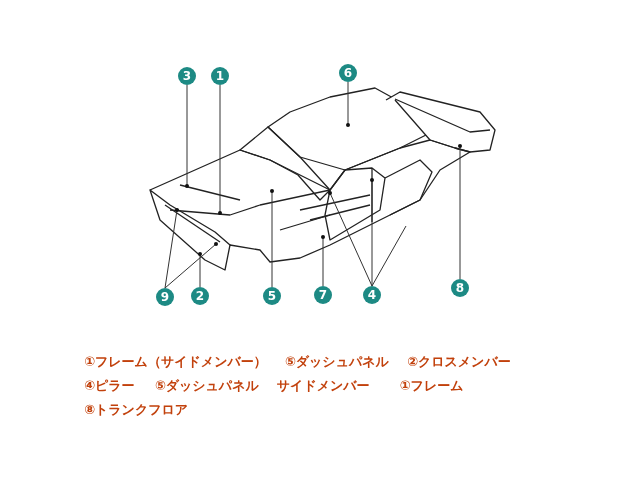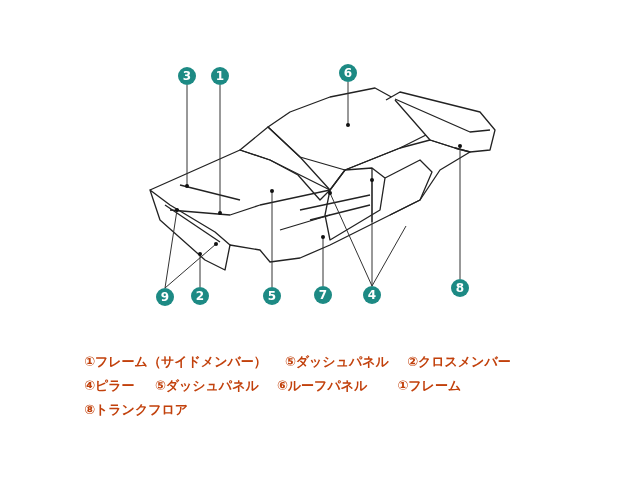--- a/index.html
+++ b/index.html
@@ -85,19 +85,19 @@
 
 <div id="legend">
   <div class="legend-row">
     <span class="legend-item">①フレーム（サイドメンバー）</span>
     <span class="legend-item">⑤ダッシュパネル</span>
     <span class="legend-item">②クロスメンバー</span>
   </div>
   <div class="legend-row">
     <span class="legend-item" style="margin-right:20px">④ピラー</span>
     <span class="legend-item" style="">⑤ダッシュパネル</span>
-    <span class="legend-item" style="margin-right:30px">⑥ルーフパネル</span>
+    <span class="legend-item" style="margin-right:30px">サイドメンバー</span>
     <span class="legend-item">①フレーム</span>
   </div>
   <div class="legend-row">
     <span class="legend-item" style="margin-right:16px">⑧トランクフロア</span>
   </div>
 </div>
 
 </body></html>

